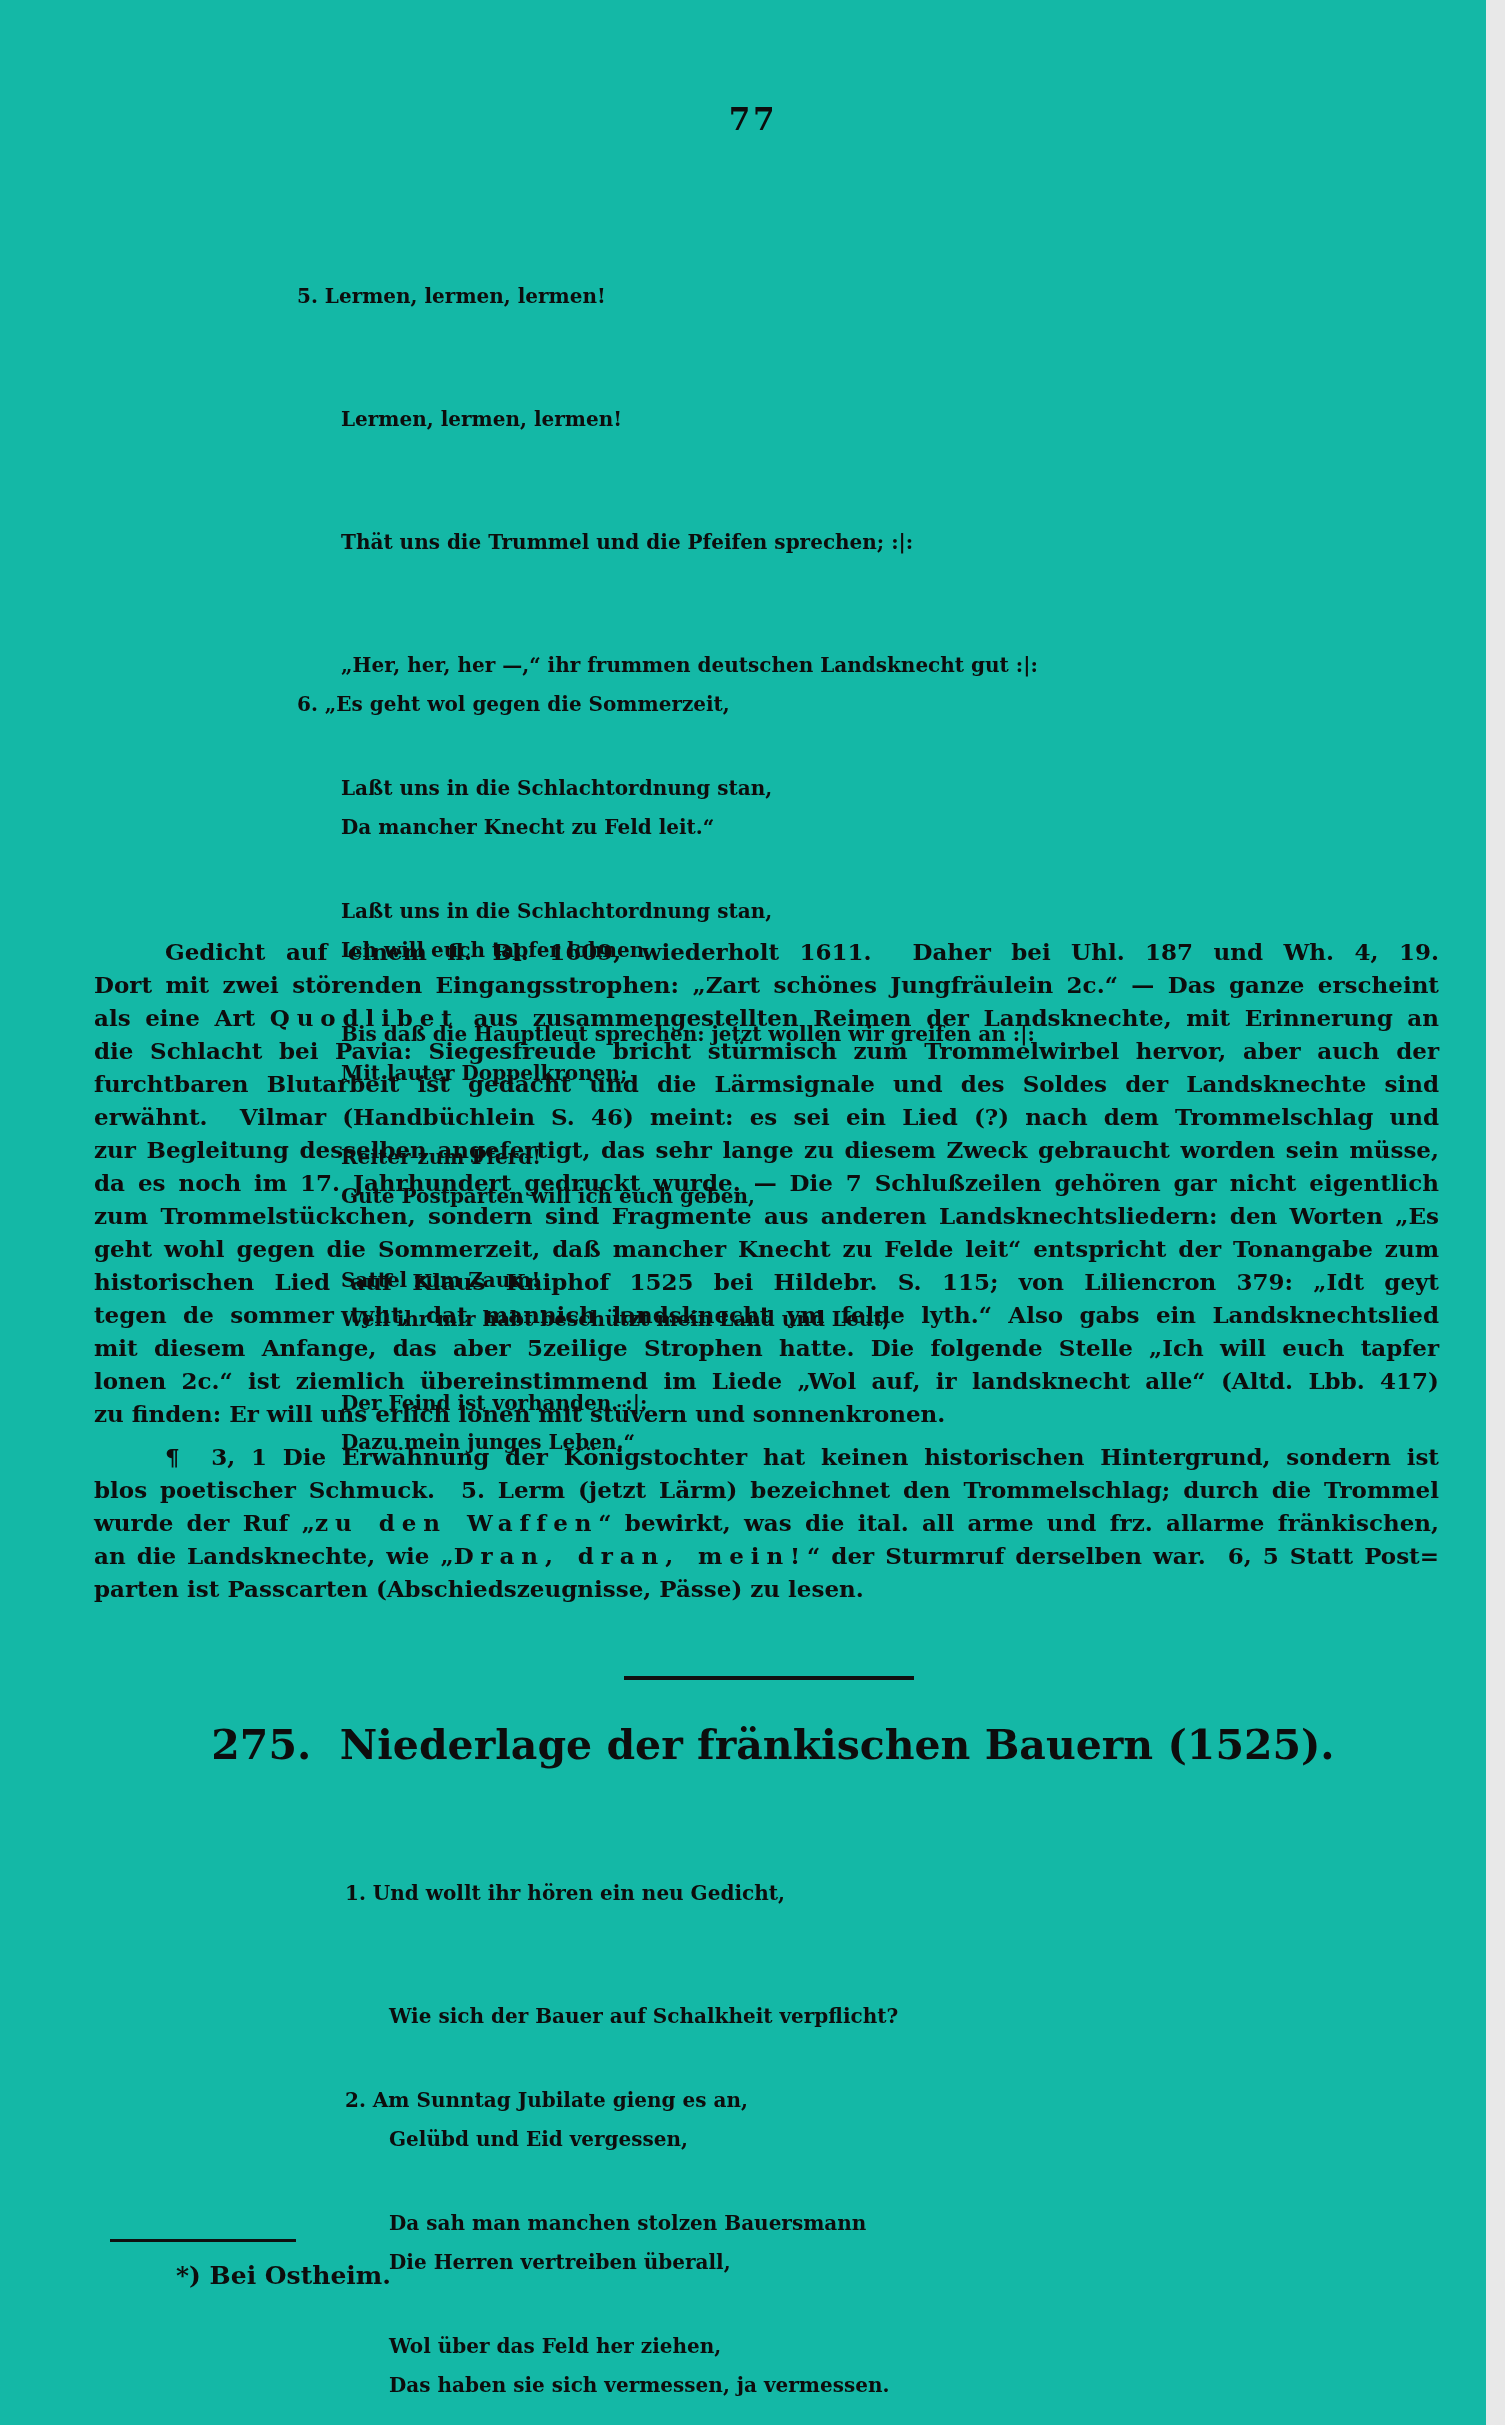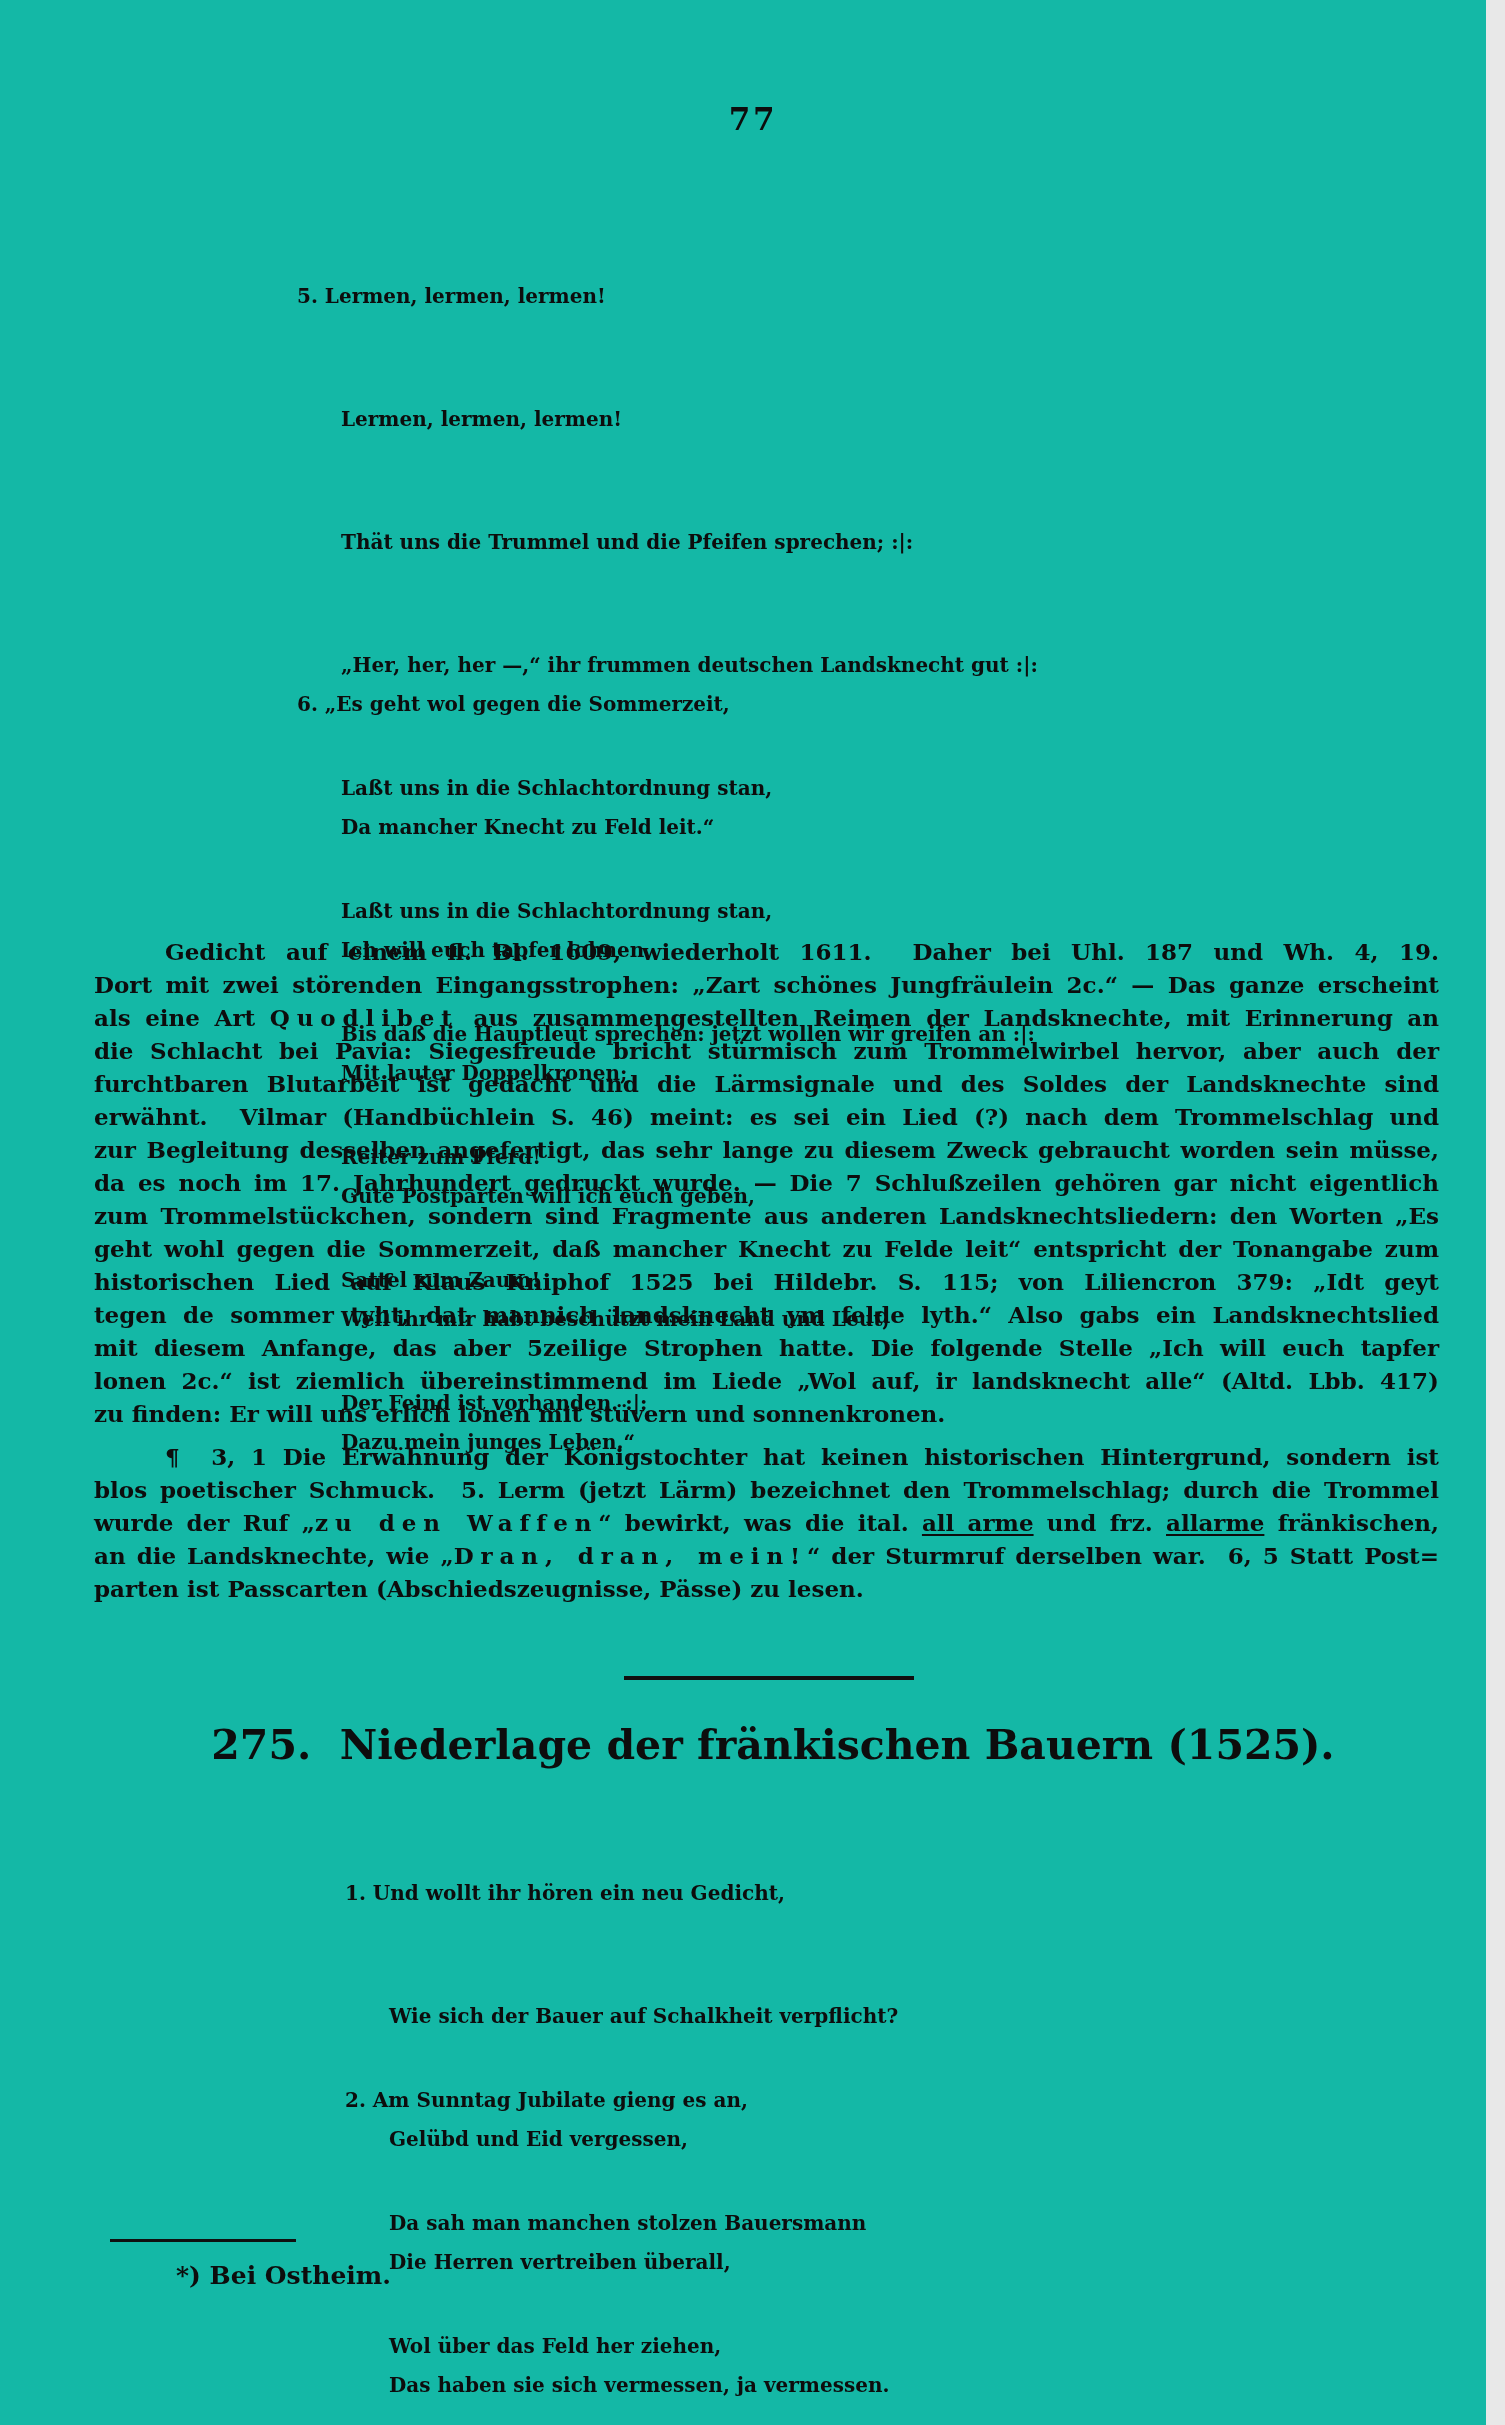--- a/index.html
+++ b/index.html
@@ -31,21 +31,21 @@
   }
   .p1 { top:935px; }
   .p2 { top:1440px; }
   .cline {
     text-align:justify; text-align-last:justify;
     white-space:pre-wrap;
   }
   .cline.indent { text-indent:71px; }
   .cline.end { text-align-last:left; }
   .sperr { letter-spacing:0.30em; }
-  .undl  { text-decoration:underline; text-underline-offset:3.2px; text-decoration-thickness:1.6px; }
+  .undl  { text-underline-offset:3.2px; text-decoration-thickness:1.6px; }
   
   .rule-center {
     position:absolute; top:1676px; left:624px; width:290px; height:3.8px;
     background:#101010; border:none;
   }
   .song-heading {
     position:absolute; top:1721px; left:0; width:1506px;
     text-align:center; font-size:41px; white-space:pre-wrap;padding-left:20px;
   }
   .footnote-rule {

